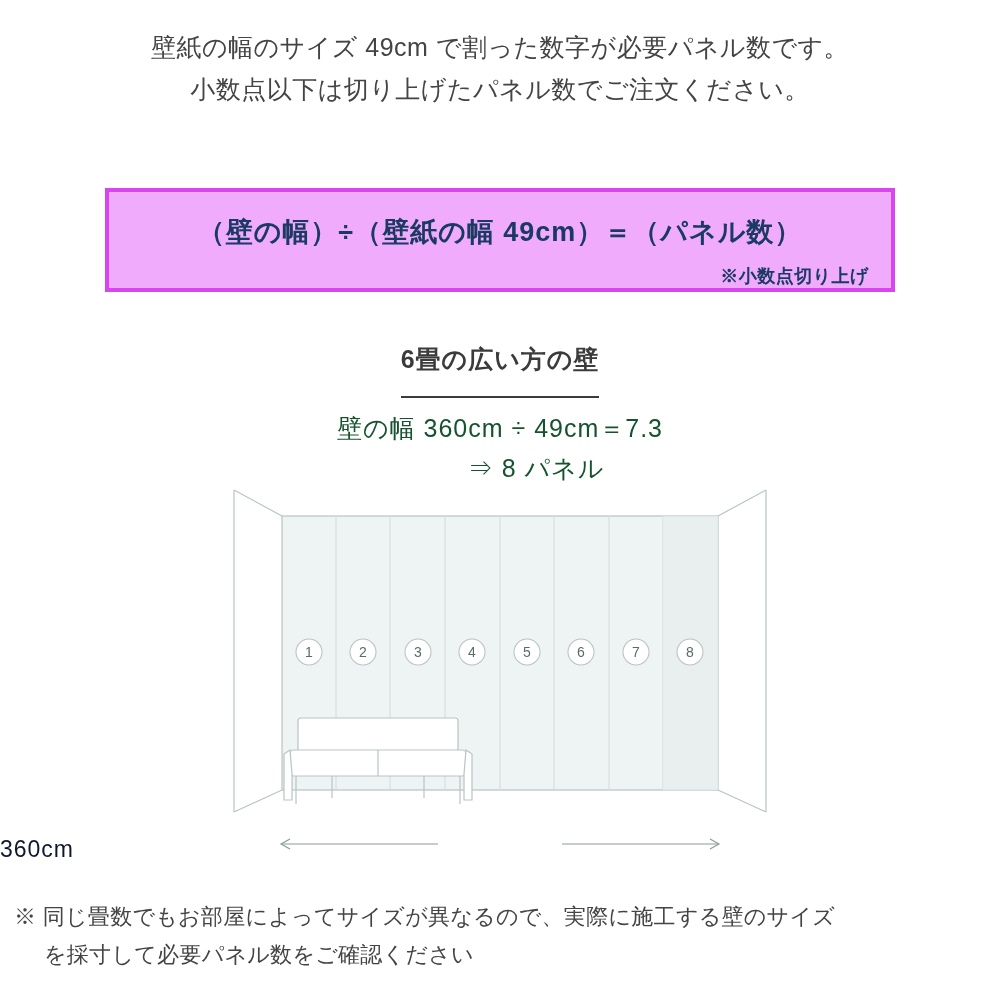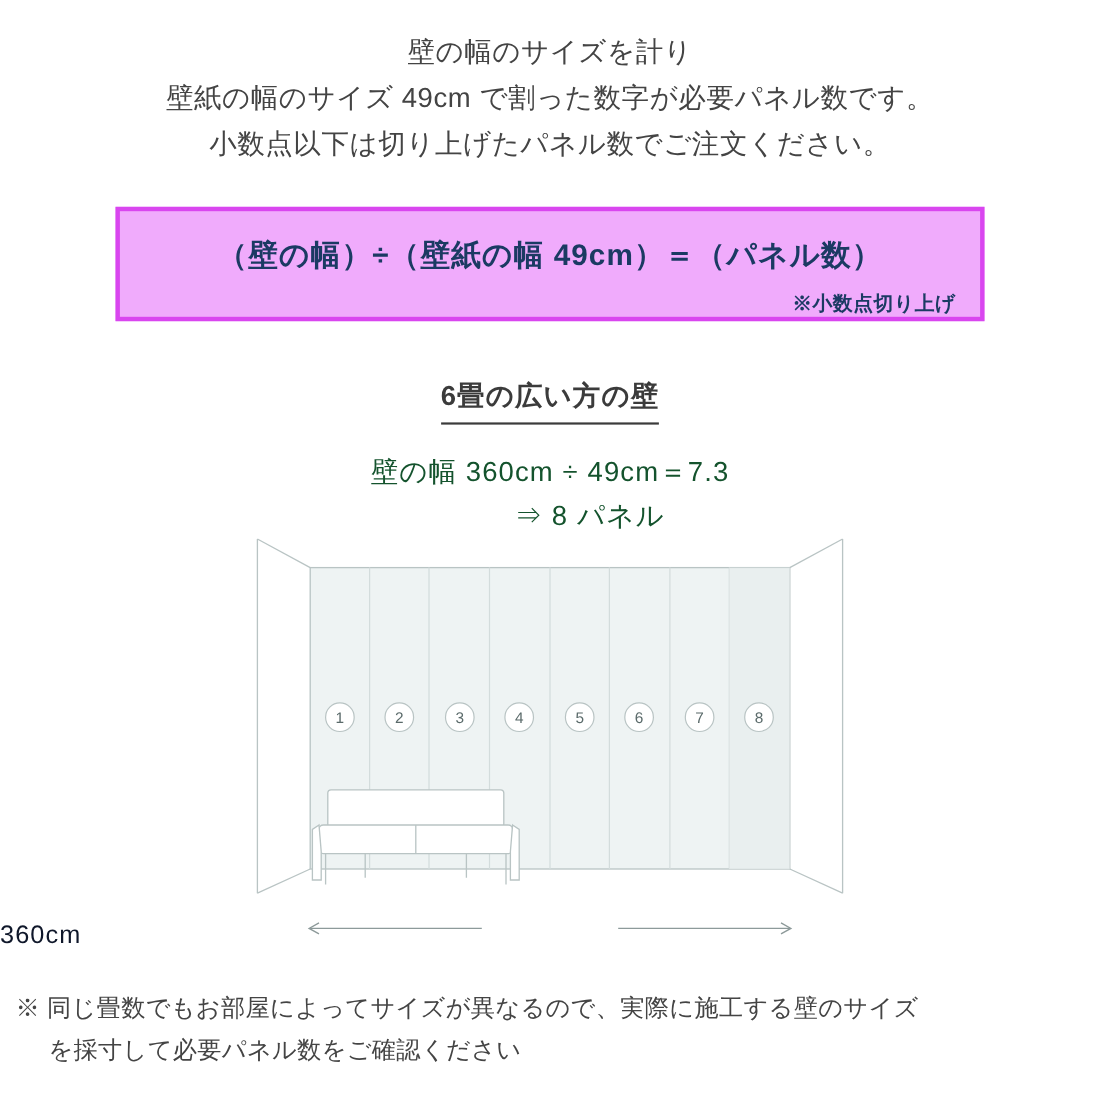--- a/index.html
+++ b/index.html
@@ -71,21 +71,21 @@
     top: 343px;
     width: 1000px;
     text-align: center;
     font-size: 25px;
     font-weight: bold;
     color: #3b3b3b;
     letter-spacing: 1px;
   }
   .section-title .underline {
     border-bottom: 2px solid #3b3b3b;
-    padding-bottom: 10px;
+    padding-bottom: 23px;
   }
 
   .calc-line {
     position: absolute;
     left: 0;
     width: 1000px;
     text-align: center;
     font-size: 25px;
     color: #14532d;
     letter-spacing: 1px;
@@ -127,21 +127,20 @@
     letter-spacing: 0.3px;
   }
   .footnote-indent { padding-left: 30px; display: block; }
 </style>
 </head>
 <body>
 
 <div class="page">
 
   <div class="intro">
-    <div class="intro-line">壁の幅のサイズを計り</div>
     <div class="intro-line">壁紙の幅のサイズ 49cm で割った数字が必要パネル数です。</div>
     <div class="intro-line">小数点以下は切り上げたパネル数でご注文ください。</div>
   </div>
 
   <div class="formula-box">
     <div class="formula-main">（壁の幅）÷（壁紙の幅 49cm）＝（パネル数）</div>
     <div class="formula-note">※小数点切り上げ</div>
   </div>
 
   <div class="section-title">

